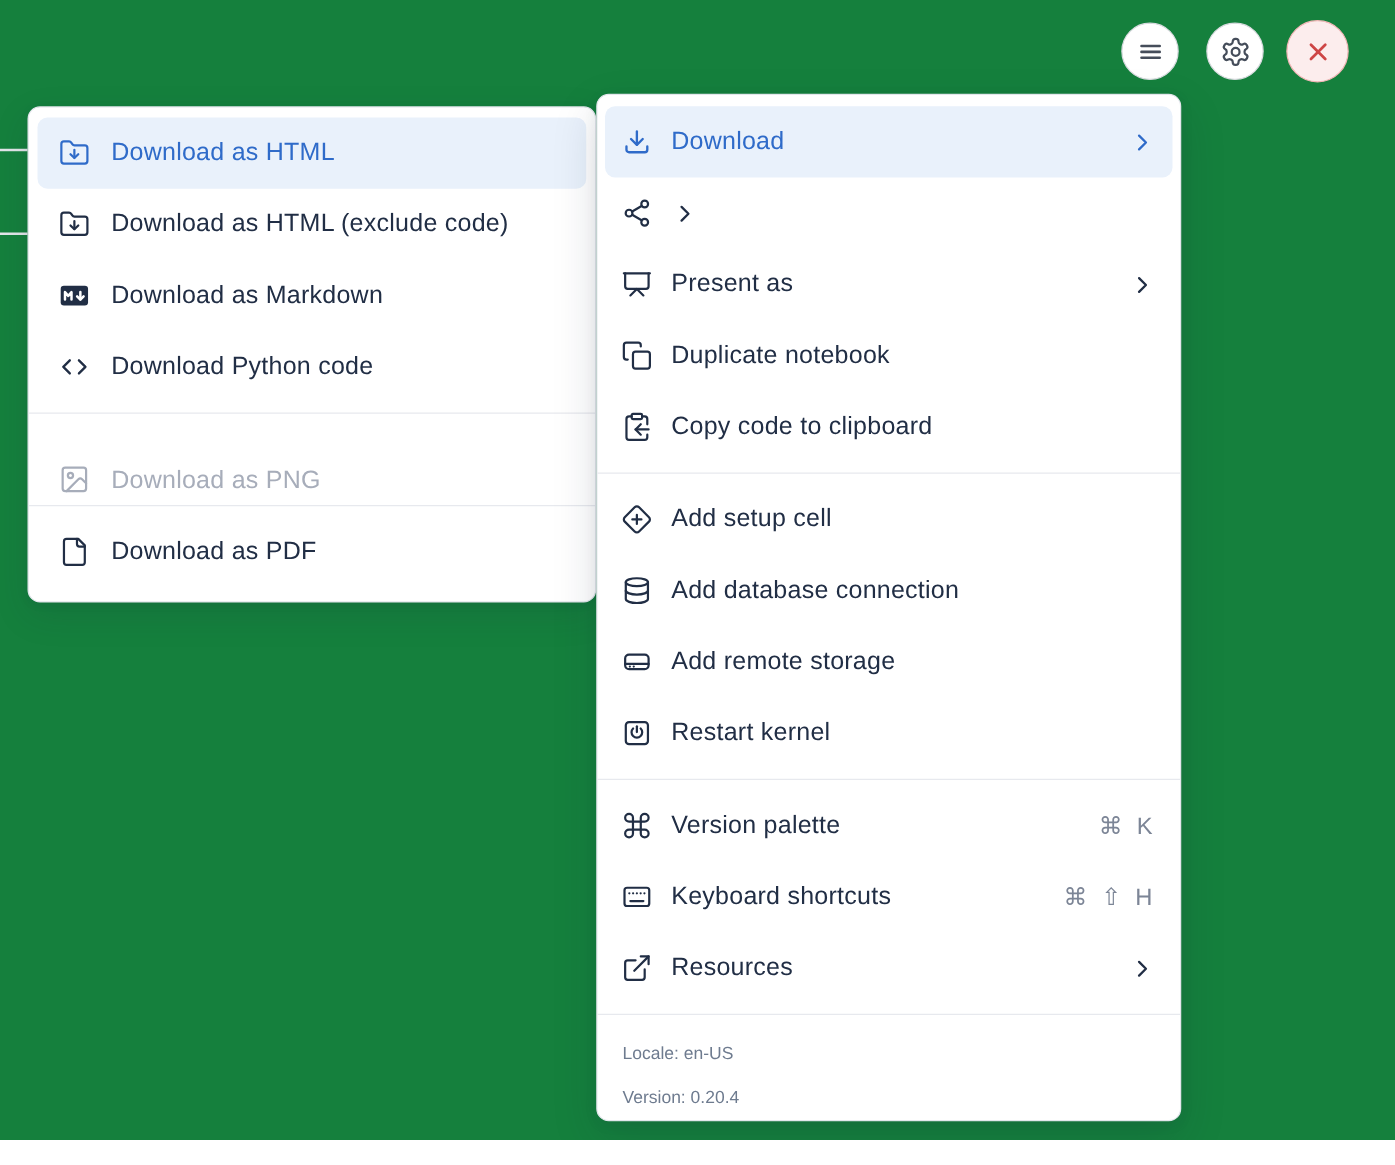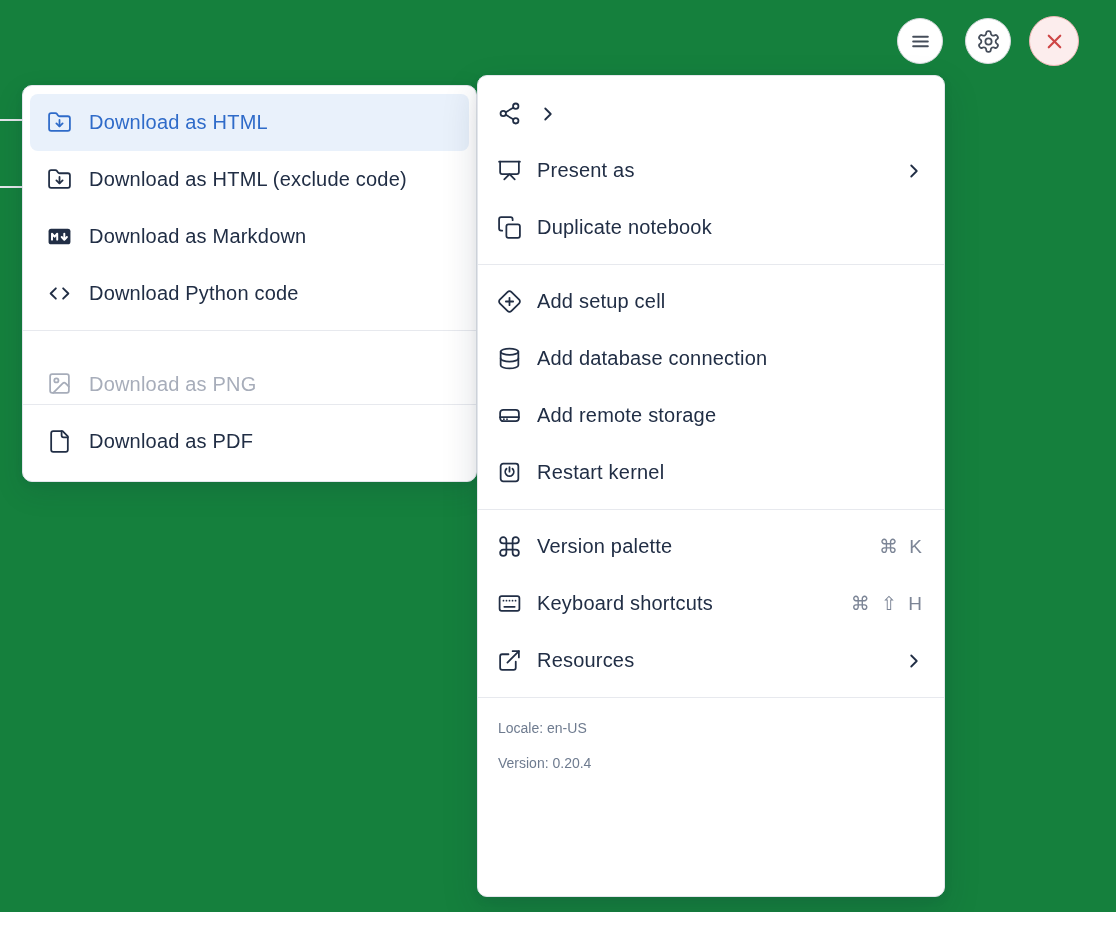--- a/index.html
+++ b/index.html
@@ -162,20 +162,35 @@
             <path d="M15 2H6a2 2 0 0 0-2 2v16a2 2 0 0 0 2 2h12a2 2 0 0 0 2-2V7Z"></path>
             <path d="M14 2v4a2 2 0 0 0 2 2h4"></path>
           </svg>
       </span>
       <span class="lbl">Download as PDF</span>
     </div>
   </div>
 
   <div class="menu mainmenu">
 
+    <div class="mi highlighted">
+      <span class="ic">
+        <svg viewBox="0 0 24 24" fill="none" stroke="currentColor" stroke-width="1.8" stroke-linecap="round" stroke-linejoin="round">
+            <path d="M12 4v10"></path>
+            <path d="m7.5 9.8 4.5 4.5 4.5-4.5"></path>
+            <path d="M20 15.5v2.5a2 2 0 0 1-2 2H6a2 2 0 0 1-2-2v-2.5"></path>
+          </svg>
+      </span>
+      <span class="lbl">Download</span>
+      <span class="chev">
+        <svg viewBox="0 0 24 24" fill="none" stroke="currentColor" stroke-width="2" stroke-linecap="round" stroke-linejoin="round">
+            <path d="m9 18 6-6-6-6"></path>
+          </svg>
+      </span>
+    </div>
 
     <div class="mi">
       <span class="ic">
         <svg viewBox="0 0 24 24" fill="none" stroke="currentColor" stroke-width="1.7" stroke-linecap="round" stroke-linejoin="round">
             <circle cx="18" cy="5" r="2.6"></circle>
             <circle cx="6" cy="12" r="2.6"></circle>
             <circle cx="18" cy="19" r="2.6"></circle>
             <path d="m8.4 13.3 7.2 4.2"></path>
             <path d="m15.6 6.5-7.2 4.2"></path>
           </svg>
@@ -206,20 +221,32 @@
     <div class="mi">
       <span class="ic">
         <svg viewBox="0 0 24 24" fill="none" stroke="currentColor" stroke-width="1.7" stroke-linecap="round" stroke-linejoin="round">
             <rect x="9" y="9" width="13" height="13" rx="2"></rect>
             <path d="M5 15H4a2 2 0 0 1-2-2V4a2 2 0 0 1 2-2h9a2 2 0 0 1 2 2v1"></path>
           </svg>
       </span>
       <span class="lbl">Duplicate notebook</span>
     </div>
 
+    <div class="mi">
+      <span class="ic">
+        <svg viewBox="0 0 24 24" fill="none" stroke="currentColor" stroke-width="1.7" stroke-linecap="round" stroke-linejoin="round">
+            <rect x="8" y="2" width="8" height="4" rx="1"></rect>
+            <path d="M8 4H6a2 2 0 0 0-2 2v14a2 2 0 0 0 2 2h12a2 2 0 0 0 2-2v-2"></path>
+            <path d="M16 4h2a2 2 0 0 1 2 2v4"></path>
+            <path d="M21 14H11"></path>
+            <path d="m15 10-4 4 4 4"></path>
+          </svg>
+      </span>
+      <span class="lbl">Copy code to clipboard</span>
+    </div>
 
     <div class="sep"></div>
 
     <div class="mi">
       <span class="ic">
         <svg viewBox="0 0 24 24" fill="none" stroke="currentColor" stroke-width="1.7" stroke-linecap="round" stroke-linejoin="round">
             <path d="M2.7 10.3a2.41 2.41 0 0 0 0 3.41l7.59 7.59a2.41 2.41 0 0 0 3.41 0l7.59-7.59a2.41 2.41 0 0 0 0-3.41L13.7 2.71a2.41 2.41 0 0 0-3.41 0Z"></path>
             <path d="M12 8.5v7"></path>
             <path d="M8.5 12h7"></path>
           </svg>

